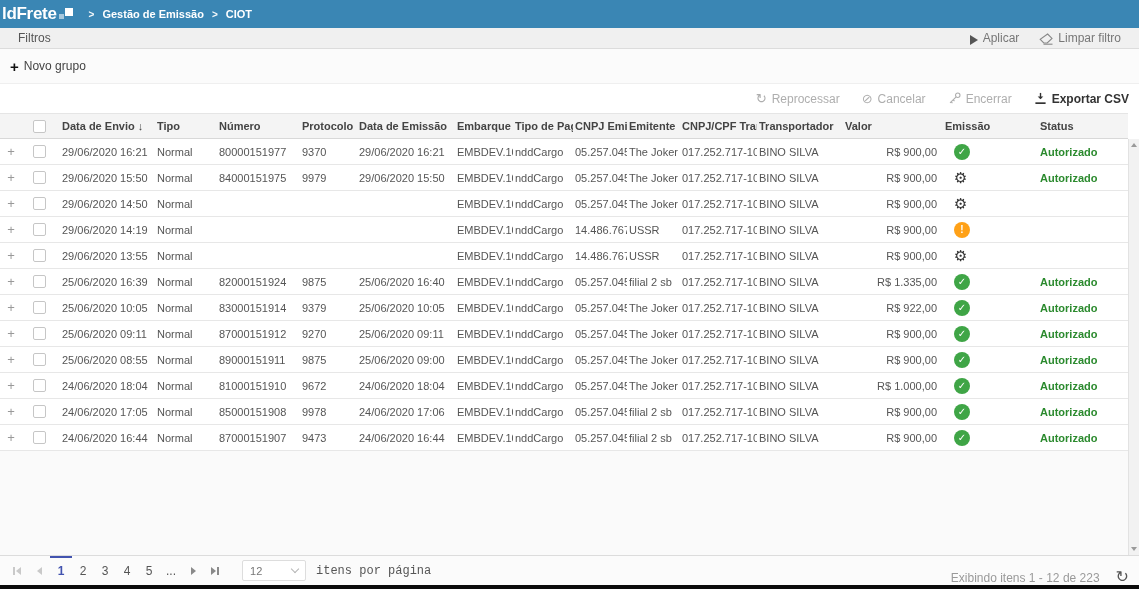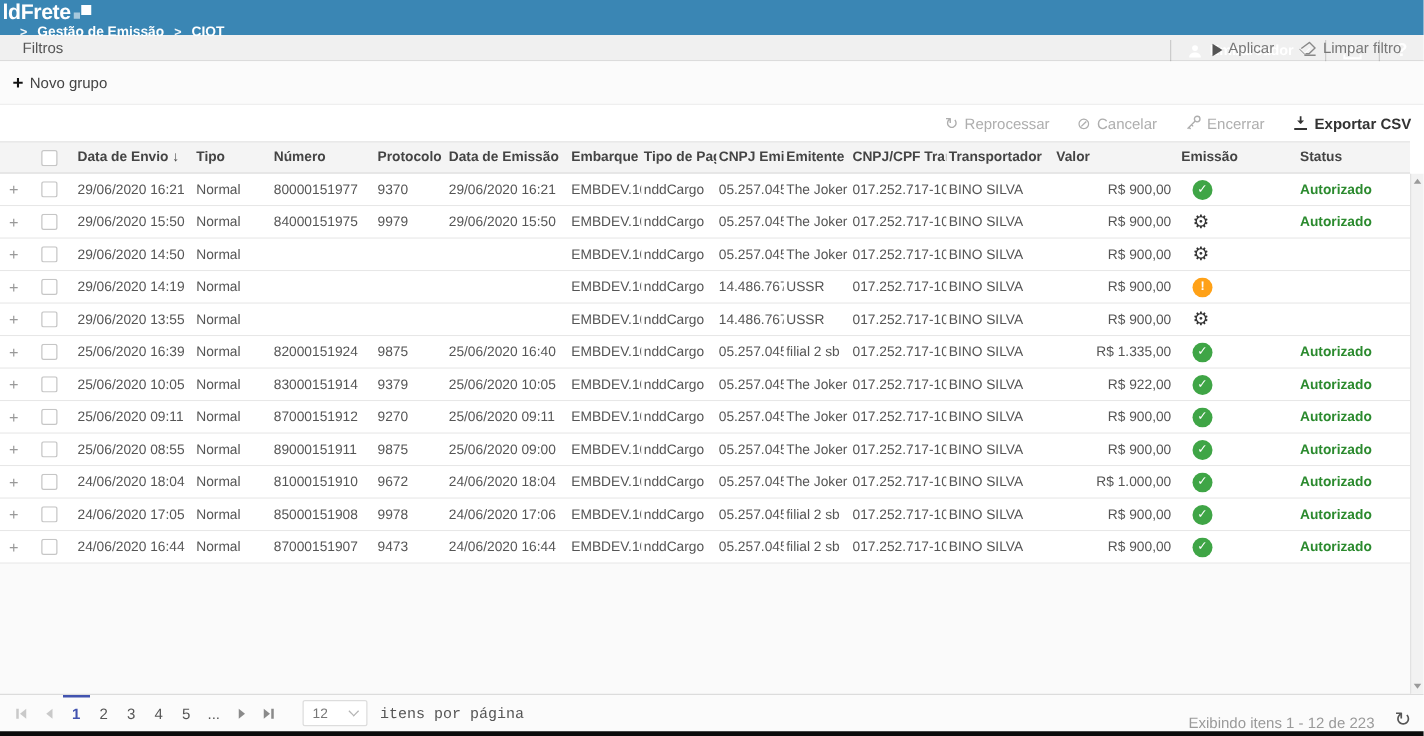--- a/index.html
+++ b/index.html
@@ -5,21 +5,21 @@
   * { box-sizing: border-box; }
   html,body { margin:0; padding:0; }
   body {
     width:1139px; height:589px; overflow:hidden; background:#fff;
     font-family:"Liberation Sans","DejaVu Sans",sans-serif;
     position:relative;
     --cols: 22px 38px 95px 62px 83px 57px 98px 58px 60px 54px 53px 77px 86px 100px 95px 90px;
   }
 
   
-  .topbar { height:28px; background:var(--topbar-blue,#3a86b4); display:flex; align-items:stretch; color:#fff;flex-direction:column; }
+  .topbar { height:28px; background:var(--topbar-blue,#3a86b4); display:flex; align-items:stretch; color:#fff; }
   .logo { display:flex; align-items:center; font-weight:bold; font-size:17px; padding-left:2px; letter-spacing:-0.3px; }
   .logo-squares { display:inline-block; position:relative; width:14px; height:15px; margin-left:2px; }
   .logo-squares .sq1 { position:absolute; top:1px; right:0; width:8px; height:8px; background:#fff; }
   .logo-squares .sq2 { position:absolute; top:7px; left:0; width:5px; height:5px; background:rgba(255,255,255,.55); }
   .breadcrumb { display:flex; align-items:center; gap:8px; margin-left:16px; font-size:11px; font-weight:bold; }
   .crumb-sep { font-size:10px; opacity:.95; font-weight:bold; }
   .topbar-right { margin-left:auto; display:flex; align-items:stretch; }
   .tb-item { display:flex; align-items:center; gap:6px; padding:0 13px; border-left:1px solid rgba(0,0,0,.15); font-size:11.5px; font-weight:bold; cursor:pointer; }
   .chev { width:6px; height:6px; border-right:1.5px solid rgba(255,255,255,.85); border-bottom:1.5px solid rgba(255,255,255,.85); transform:rotate(45deg); margin-top:-3px; }
   .help-btn { font-size:15px; font-weight:bold; }
@@ -68,21 +68,21 @@
   .pager-nav { display:flex; align-items:stretch; }
   .pbtn { width:22px; display:flex; align-items:center; justify-content:center; gap:1px; cursor:pointer; background:none; border:none; padding:0; }
   .pbtn.disabled { color:#c9c9c9; }
   .pbtn.enabled { color:#8a8a8a; }
   .tri { width:0; height:0; border-top:4px solid transparent; border-bottom:4px solid transparent; }
   .tri.r { border-left:5px solid currentColor; }
   .tri.l { border-right:5px solid currentColor; }
   .bar { width:2px; height:8px; background:currentColor; }
   .page { min-width:22px; display:flex; align-items:center; justify-content:center; color:#555; cursor:pointer; background:none; border:none; font-family:inherit; font-size:12px; }
   .page.active { color:var(--active-page-blue,#4253af); font-weight:bold; box-shadow:inset 0 2px 0 var(--active-page-blue,#4253af); }
-  .page-size-select { margin:4px 0 4px 16px; width:52px; border:1px solid #ddd; border-radius:2px; background:#fff; display:flex; align-items:center; justify-content:space-between; padding:0 7px; color:#777; font-size:11px; cursor:pointer; }
+  .page-size-select { margin:4px 0 4px 16px; width:64px; border:1px solid #ddd; border-radius:2px; background:#fff; display:flex; align-items:center; justify-content:space-between; padding:0 7px; color:#777; font-size:11px; cursor:pointer; }
   .gchev { width:6px; height:6px; border-right:1.5px solid #b5b5b5; border-bottom:1.5px solid #b5b5b5; transform:rotate(45deg); margin-top:-3px; }
   .page-size-label { display:flex; align-items:center; margin-left:10px; color:#555;font-family:Liberation Mono, monospace; }
   .pager-right { margin-left:auto; display:flex; align-items:flex-end; gap:16px; }
   .summary { color:#9a9a9a; }
   .refresh { color:#555; font-size:16px; line-height:1; background:none; border:none; cursor:pointer; padding:0; }
 
   .bottom-strip { height:4px; background:#0b0b0b; width:100%; }
 
   svg { display:block; }
 </style>
@@ -96,40 +96,20 @@
         <span class="sq1"></span>
         <span class="sq2"></span>
       </span>
   </div>
   <nav class="breadcrumb">
     <span class="crumb-sep">&gt;</span>
     <span>Gestão de Emissão</span>
     <span class="crumb-sep">&gt;</span>
     <span>CIOT</span>
   </nav>
-  <div class="topbar-right">
-    <div class="tb-item">
-      <svg width="12" height="12" viewBox="0 0 12 12">
-        <circle cx="6" cy="3.4" r="2.3" fill="#fff"></circle>
-        <path d="M1.3 11c0-2.6 2.1-4 4.7-4s4.7 1.4 4.7 4z" fill="#fff"></path>
-      </svg>
-      <span>Embarcador</span>
-      <span class="chev"></span>
-    </div>
-    <div class="tb-item">
-      <svg width="16" height="14" viewBox="0 0 16 14">
-        <path d="M8 1v6.5" stroke="#fff" stroke-width="1.6" fill="none"></path>
-        <path d="M4.8 5.2 8 8.4l3.2-3.2z" fill="#fff"></path>
-        <path d="M1.5 9.5v3h13v-3" stroke="#fff" stroke-width="1.6" fill="none"></path>
-      </svg>
-    </div>
-    <div class="tb-item help-btn">
-      <span>?</span>
-    </div>
-  </div>
 </header>
 
 <div class="filters-bar">
   <span>Filtros</span>
   <div class="filters-actions">
     <button class="fbtn">
       <span class="apply-tri"></span>
       <span>Aplicar</span>
     </button>
     <button class="fbtn">

